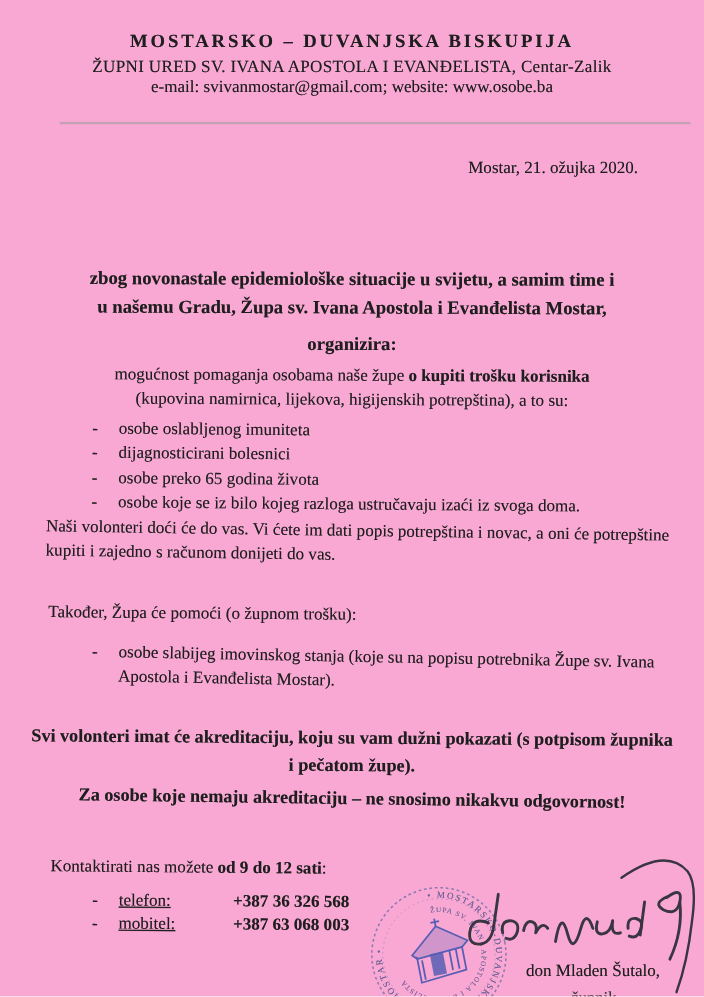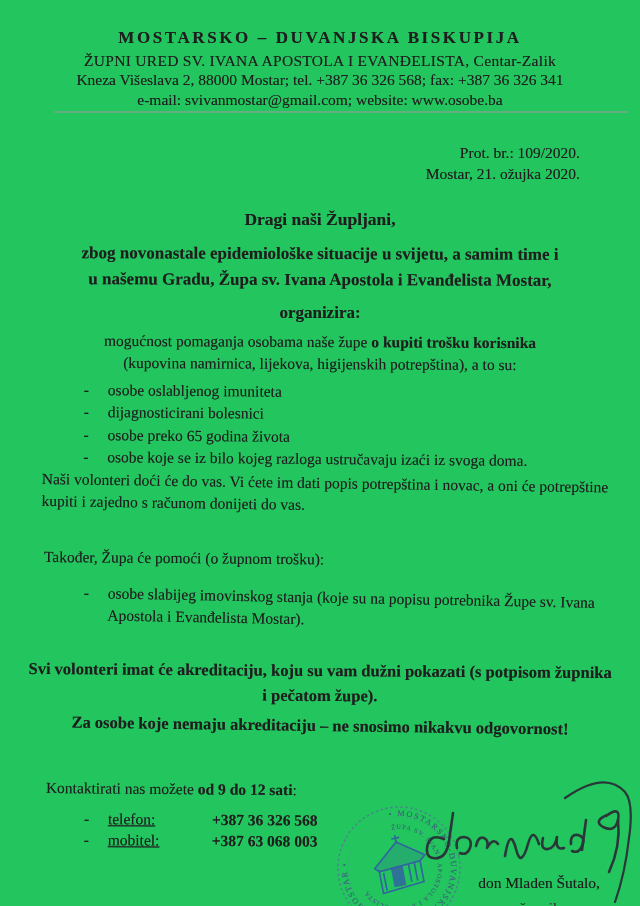--- a/index.html
+++ b/index.html
@@ -1,18 +1,18 @@
 <!DOCTYPE html>
 <html><head>
 <meta charset="utf-8">
 <style>
   html,body{margin:0;padding:0;background:#ffffff;}
   .page{
     position:relative;width:640px;height:906px;overflow:hidden;
-    background:#22c55e;
+    background:#f9a8d4;
     font-family:"Liberation Serif","DejaVu Serif",serif;
     color:#1e1e1e;
     text-shadow:0 0 0.5px rgba(40,40,40,.55);
   }
   .abs{position:absolute;}
   
   .letterhead{left:0;right:0;top:28px;text-align:center;line-height:19.5px;}
   .lh1{font-weight:bold;font-size:17px;letter-spacing:2.6px;margin-bottom:3px;}
   .lh2{font-size:15.5px;letter-spacing:.3px;}
   .lh3{font-size:15.5px;}
@@ -50,32 +50,29 @@
   b{font-weight:bold;}
 </style>
 </head>
 <body>
 
 <div class="page">
 
   <header class="abs letterhead">
     <div class="lh1">MOSTARSKO – DUVANJSKA BISKUPIJA</div>
     <div class="lh2">ŽUPNI URED SV. IVANA APOSTOLA I EVANĐELISTA, Centar-Zalik</div>
-    <div class="lh3">Kneza Višeslava 2, 88000 Mostar; tel. +387 36 326 568; fax: +387 36 326 341</div>
     <div class="lh4"><span>e-mail: </span><span class="u">svivanmostar@gmail.com</span><span>; website: </span><span class="u">www.osobe.ba</span></div>
   </header>
 
   <div class="abs divider"></div>
 
   <div class="abs meta">
-    <div>Prot. br.: 109/2020.</div>
     <div>Mostar, 21. ožujka 2020.</div>
   </div>
 
-  <div class="abs salut">Dragi naši Župljani,</div>
 
   <div class="abs intro">
     <div>zbog novonastale epidemiološke situacije u svijetu, a samim time i</div>
     <div>u našemu Gradu, Župa sv. Ivana Apostola i Evanđelista Mostar,</div>
   </div>
   <div class="abs organizira">organizira:</div>
 
   <div class="abs offer">
     <span>mogućnost pomaganja osobama naše župe </span><b>o kupiti trošku korisnika</b><br>
     <span>(kupovina namirnica, lijekova, higijenskih potrepština), a to su:</span>

